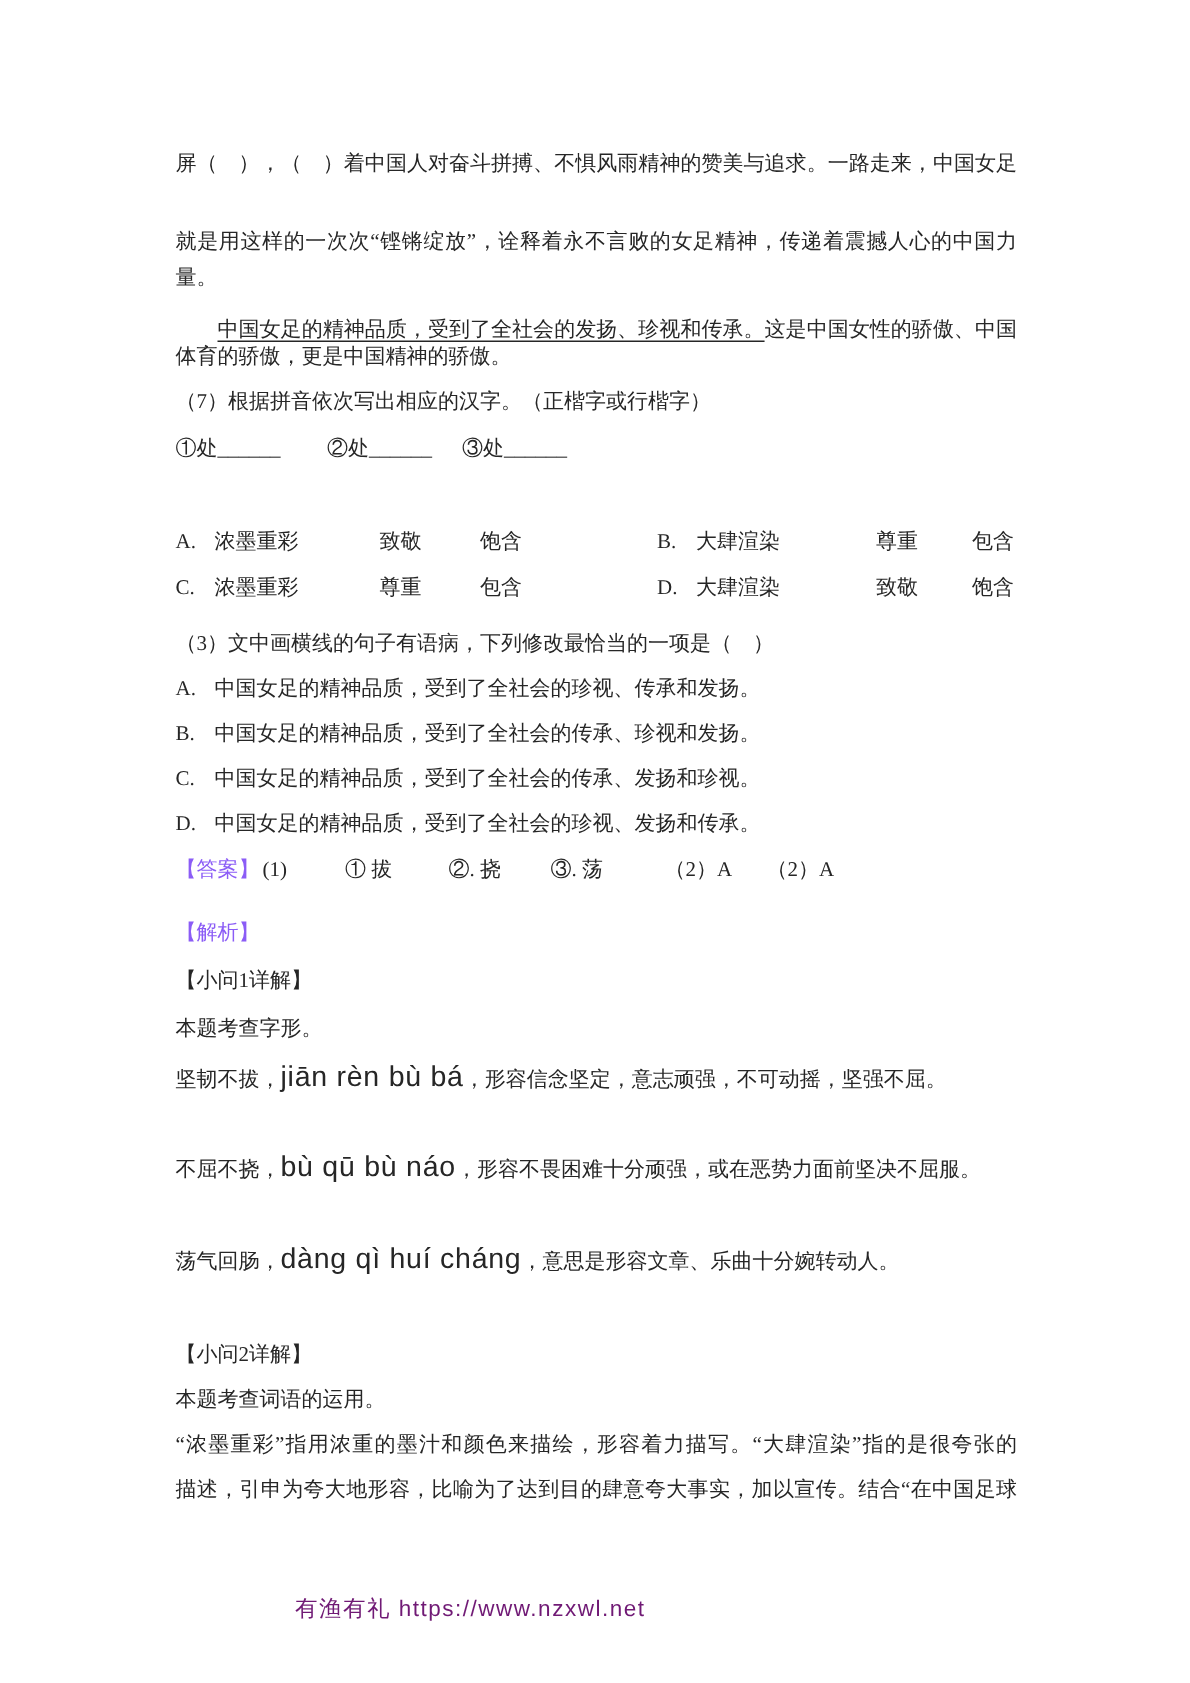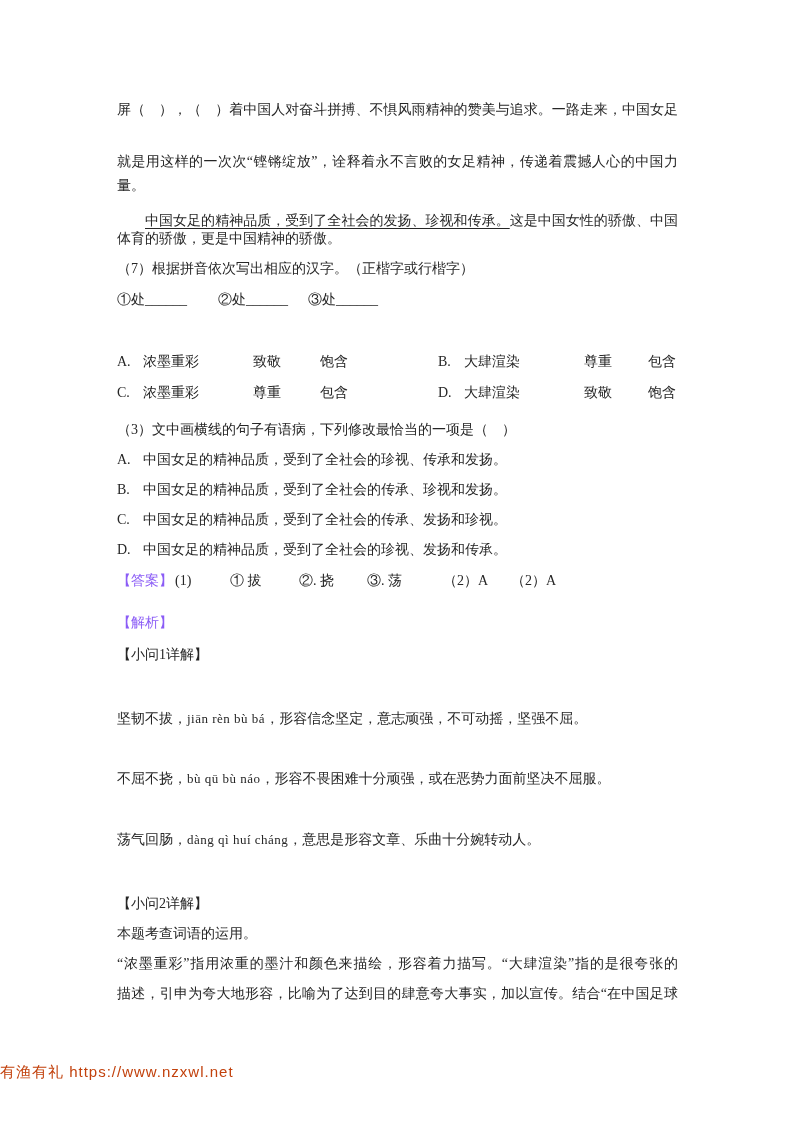--- a/index.html
+++ b/index.html
@@ -12,25 +12,25 @@
   .line{
     position:absolute;left:117px;width:561px;height:20px;line-height:20px;
     font-size:14px;white-space:nowrap;
   }
   .fill{white-space:normal;text-align:justify;text-align-last:justify;}
   .indent2{text-indent:28px;}
   .row{position:absolute;left:0;width:793px;height:20px;line-height:20px;font-size:14px;}
   .abs{position:absolute;top:0;white-space:nowrap;}
   .u{text-decoration:underline;text-underline-offset:3px;}
   .blue{color:#8b5cf6;}
-  .pinyin{font-family:Liberation Serif, serif;font-size:13px;letter-spacing:0.5px;}
+  .pinyin{font-family:Liberation Sans, sans-serif;font-size:19px;letter-spacing:0.5px;}
   .footer{
-    position:absolute;top:1063px;left:0;width:627px;
+    position:absolute;top:1063px;left:0;width:627px;text-align:center;
     font-family:"Liberation Sans","DejaVu Sans",sans-serif;
-    font-size:15px;color:#c2410c;letter-spacing:1px;
+    font-size:15px;color:#701a75;letter-spacing:1px;
   }
 </style>
 </head>
 <body>
 
 <div class="page">
 
   <div class="line fill" style="top:100px">屏（　），（　）着中国人对奋斗拼搏、不惧风雨精神的赞美与追求。一路走来，中国女足</div>
   <div class="line fill" style="top:152px">就是用这样的一次次“铿锵绽放”，诠释着永不言败的女足精神，传递着震撼人心的中国力</div>
   <div class="line" style="top:176px">量。</div>
@@ -89,20 +89,21 @@
     <span class="abs" style="left:175px">(1)</span>
     <span class="abs" style="left:230px">① 拔</span>
     <span class="abs" style="left:299px">②. 挠</span>
     <span class="abs" style="left:367px">③. 荡</span>
     <span class="abs" style="left:443px">（2）A</span>
     <span class="abs" style="left:511px">（2）A</span>
   </div>
 
   <div class="line blue" style="top:613px">【解析】</div>
   <div class="line" style="top:645px">【小问1详解】</div>
+  <div class="line" style="top:677px">本题考查字形。</div>
 
   <div class="line" style="top:709px"><span>坚韧不拔，</span><span class="pinyin">jiān rèn bù bá</span><span>，形容信念坚定，意志顽强，不可动摇，坚强不屈。</span></div>
   <div class="line" style="top:769px"><span>不屈不挠，</span><span class="pinyin">bù qū bù náo</span><span>，形容不畏困难十分顽强，或在恶势力面前坚决不屈服。</span></div>
   <div class="line" style="top:830px"><span>荡气回肠，</span><span class="pinyin">dàng qì huí cháng</span><span>，意思是形容文章、乐曲十分婉转动人。</span></div>
 
   <div class="line" style="top:894px">【小问2详解】</div>
   <div class="line" style="top:924px">本题考查词语的运用。</div>
   <div class="line fill" style="top:954px">“浓墨重彩”指用浓重的墨汁和颜色来描绘，形容着力描写。“大肆渲染”指的是很夸张的</div>
   <div class="line fill" style="top:984px">描述，引申为夸大地形容，比喻为了达到目的肆意夸大事实，加以宣传。结合“在中国足球</div>
 

